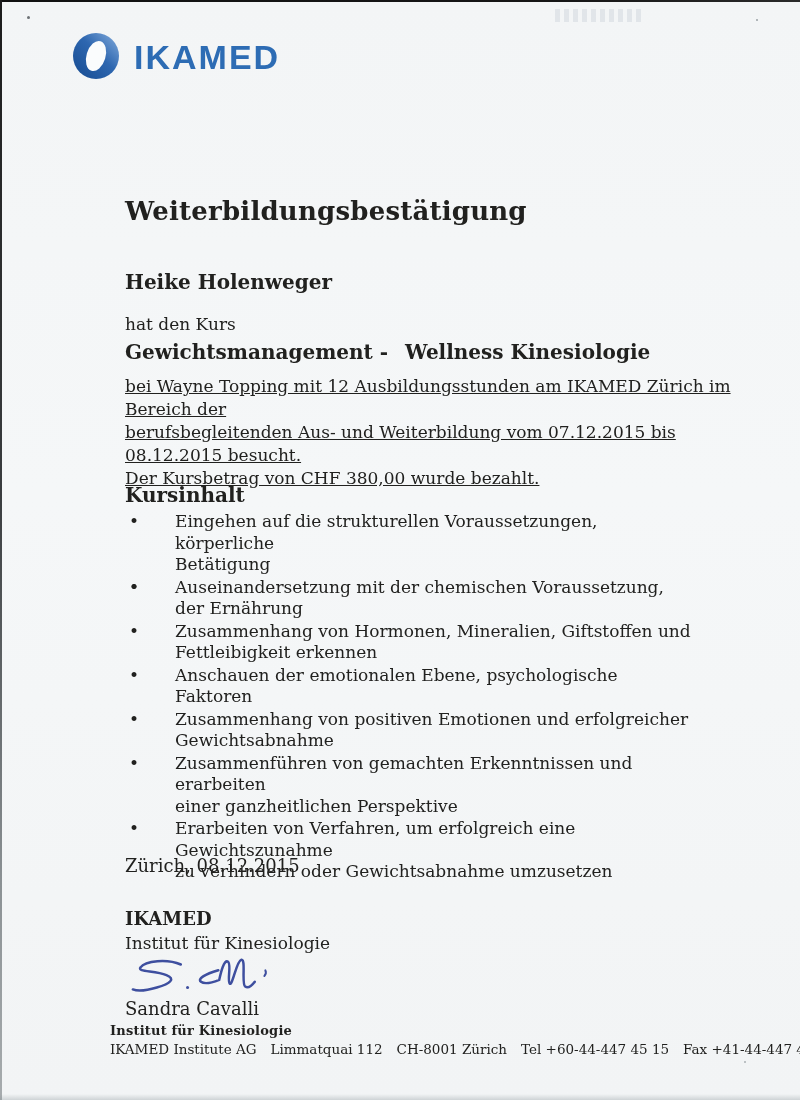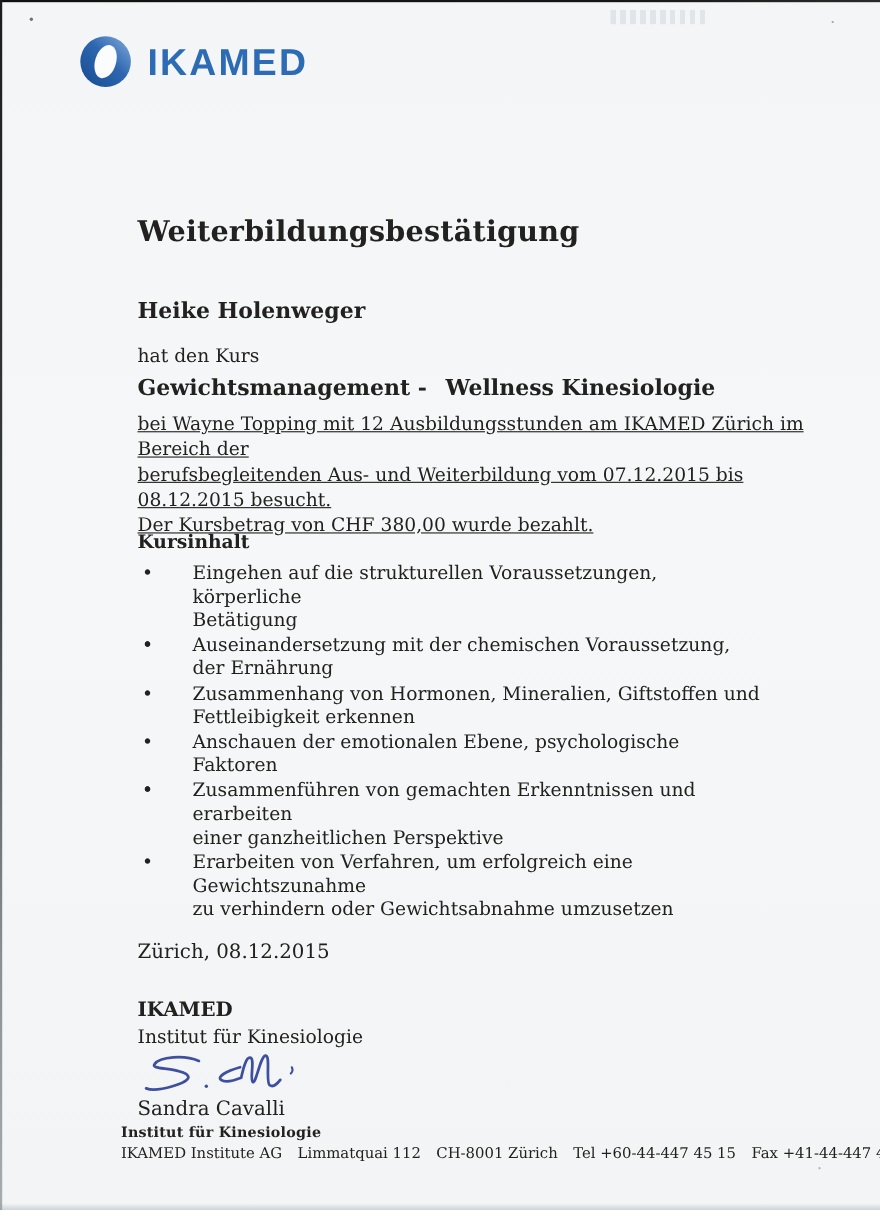--- a/index.html
+++ b/index.html
@@ -36,21 +36,21 @@
     padding-top:2px;
   }
 
   
   .abs{position:absolute;left:125px;}
   .title{top:196px;font-size:26px;font-weight:700;letter-spacing:.2px;}
   .recipient{top:270px;font-size:20px;font-weight:700;}
   .lead-in{top:314px;font-size:17px;}
   .course{top:340px;font-size:20px;font-weight:700;white-space:pre-wrap;}
   .bodytext{top:375px;font-size:17px;line-height:23px;white-space:pre-line;width:620px;text-decoration:underline;}
-  .section{top:483px;font-size:17px;font-weight:700;}
+  .section{top:483px;font-size:20px;font-weight:700;}
   .bullets{top:511px;width:570px;margin:0;padding:0;list-style:none;font-size:17px;line-height:21.5px;}
   .bullets li{position:relative;padding-left:50px;white-space:pre-line;margin-bottom:1px;}
   .bullets li .dot{position:absolute;left:4px;top:0;font-size:17px;}
   .placedate{top:855px;font-size:18px;}
   .orgname{top:908px;font-size:18px;font-weight:700;}
   .orgsub{top:933px;font-size:17px;}
   .signature{position:absolute;left:126px;top:952px;width:150px;height:48px;}
   .signer{top:998px;font-size:18px;}
 
   
@@ -98,21 +98,22 @@
 
   <ul class="abs bullets">
     <li><span class="dot">•</span><span>Eingehen auf die strukturellen Voraussetzungen, körperliche
 Betätigung</span></li>
     <li><span class="dot">•</span></li>
     <li><span class="dot">•</span><span>Auseinandersetzung mit der chemischen Voraussetzung,
 der Ernährung</span></li>
     <li><span class="dot">•</span><span>Zusammenhang von Hormonen, Mineralien, Giftstoffen und
 Fettleibigkeit erkennen</span></li>
     <li><span class="dot">•</span><span>Anschauen der emotionalen Ebene, psychologische Faktoren</span></li>
-    <li><span class="dot">•</span></li>
+    <li><span class="dot">•</span><span>Zusammenhang von positiven Emotionen und erfolgreicher
+Gewichtsabnahme</span></li>
     <li><span class="dot">•</span><span>Zusammenführen von gemachten Erkenntnissen und erarbeiten
 einer ganzheitlichen Perspektive</span></li>
     <li><span class="dot">•</span><span>Erarbeiten von Verfahren, um erfolgreich eine Gewichtszunahme
 zu verhindern oder Gewichtsabnahme umzusetzen</span></li>
   </ul>
 
   <div class="abs placedate">Zürich, 08.12.2015</div>
   <div class="abs orgname">IKAMED</div>
   <div class="abs orgsub">Institut für Kinesiologie</div>
 

